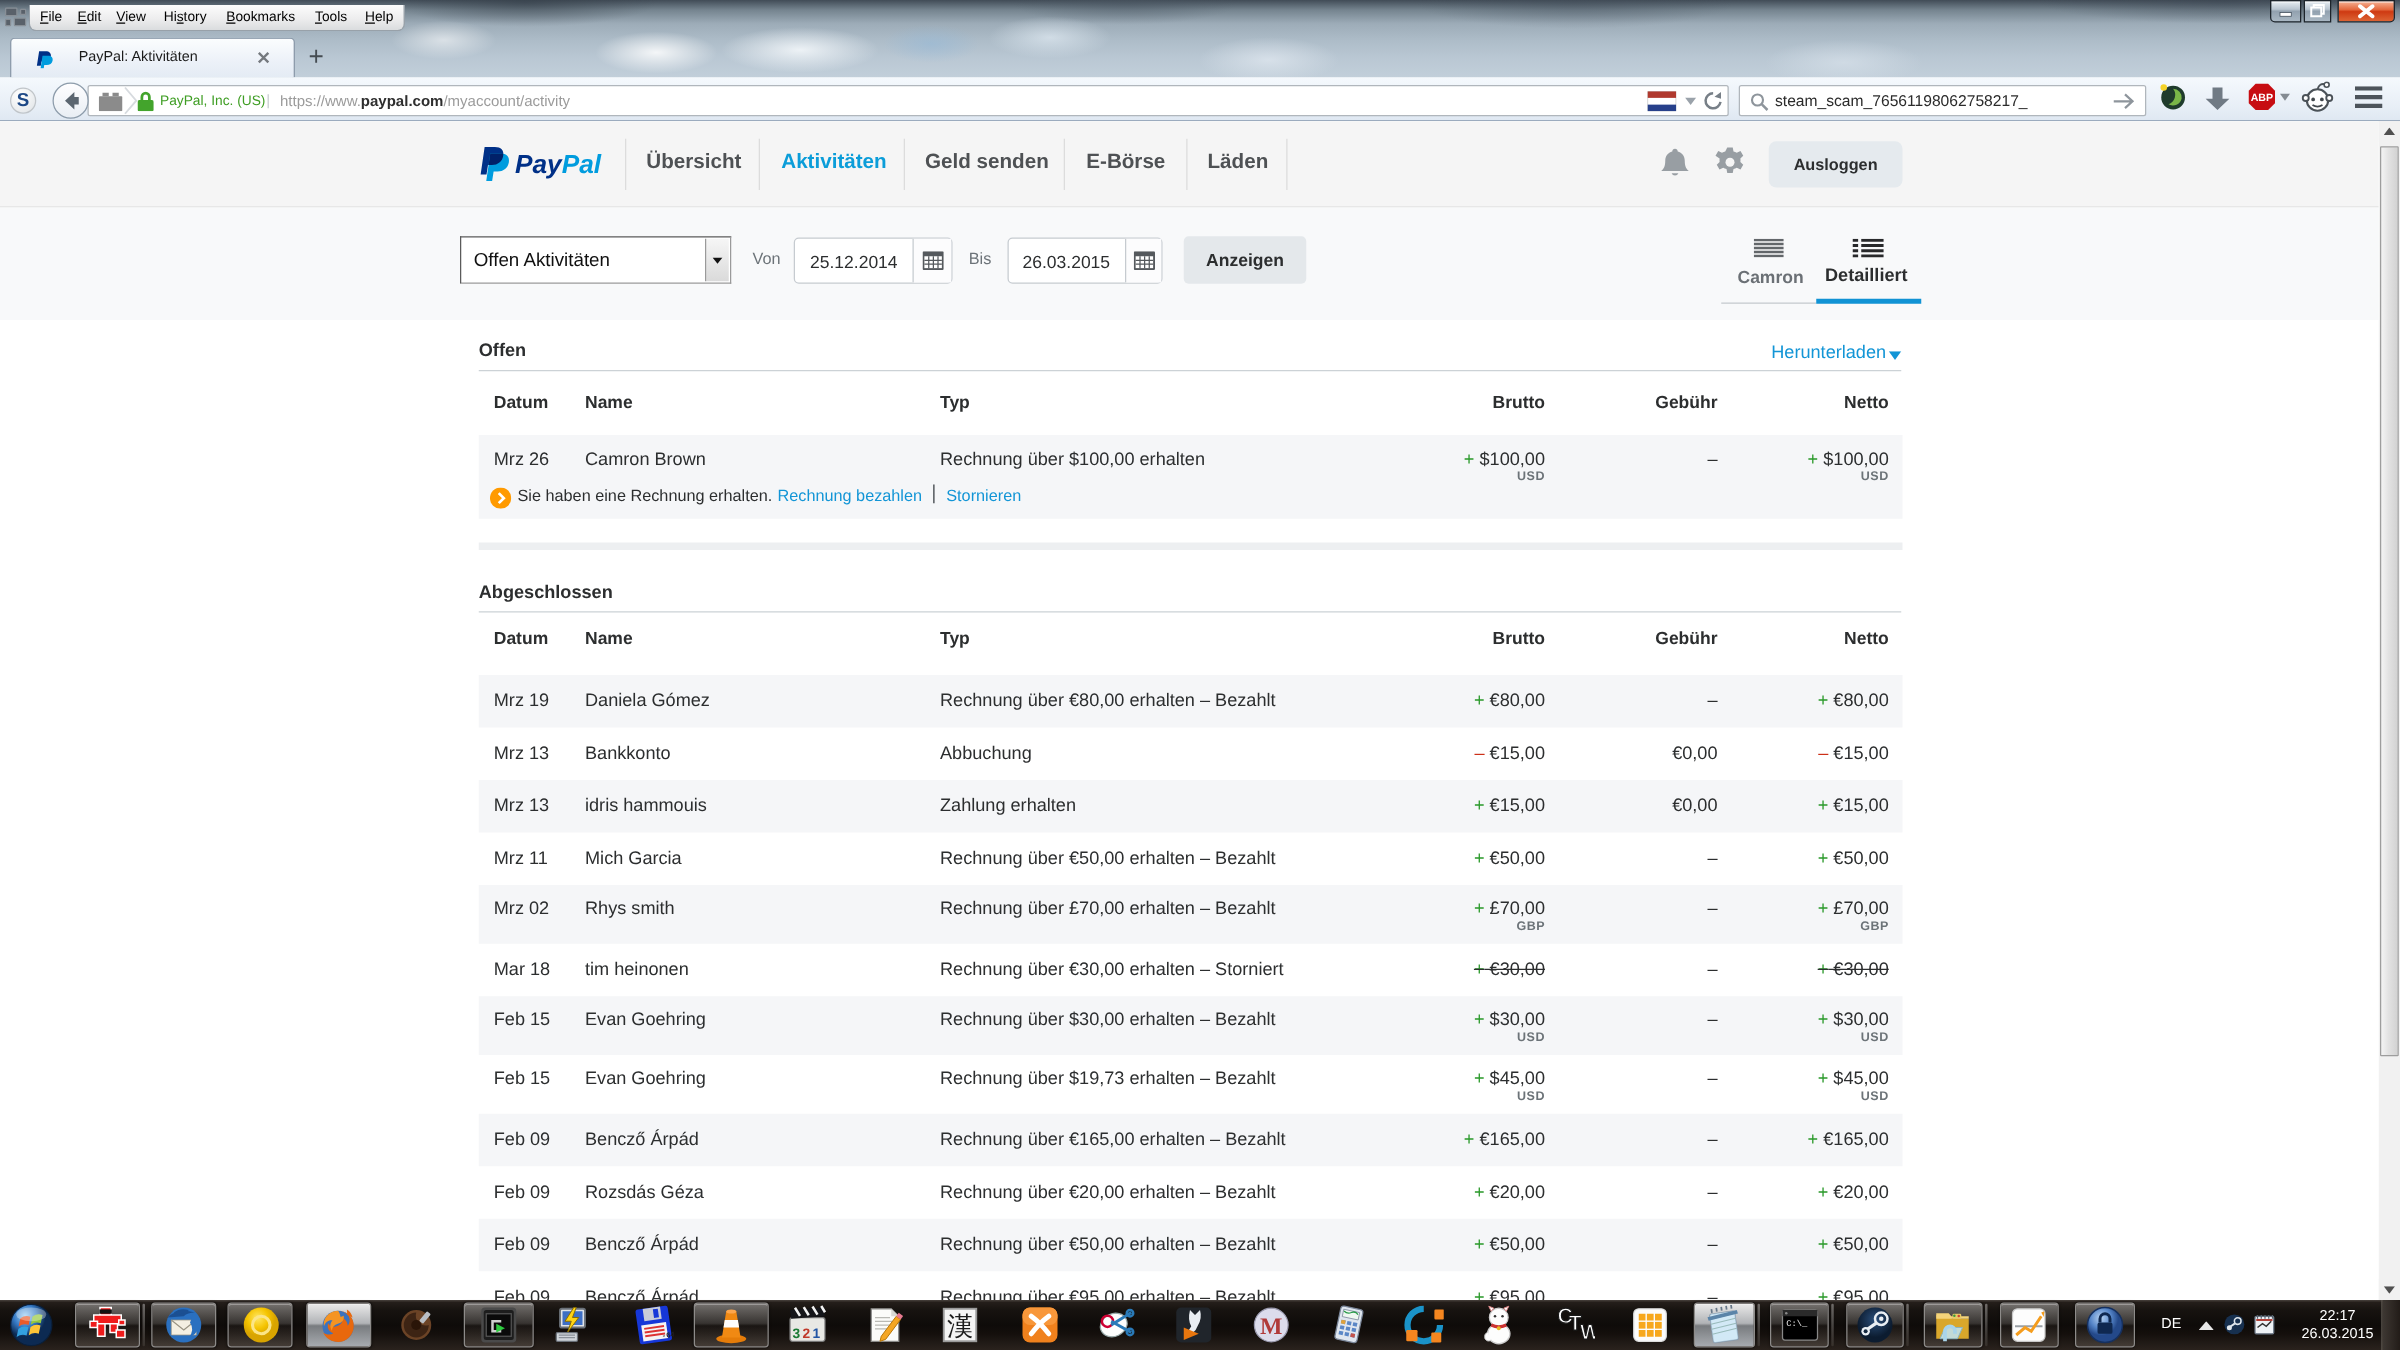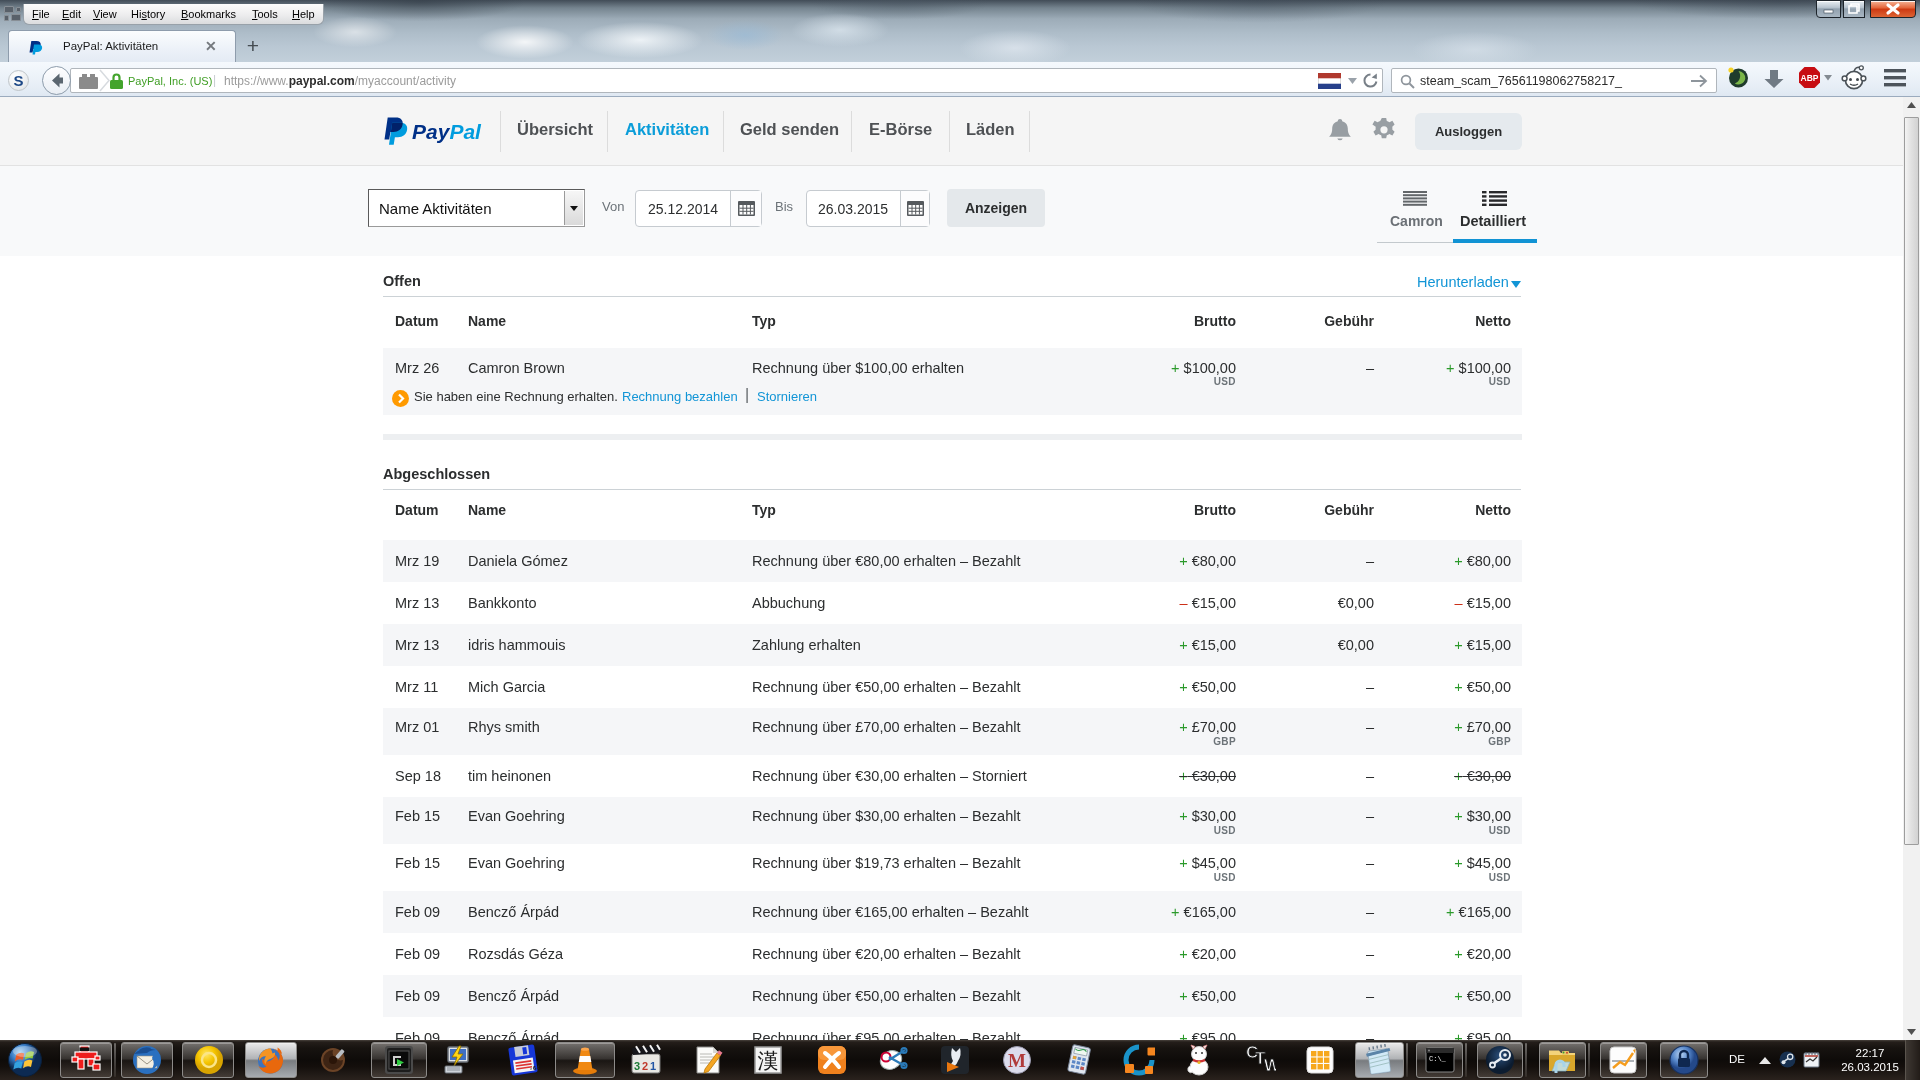--- a/index.html
+++ b/index.html
@@ -226,21 +226,21 @@
           <path d="M9.3 20.5 a2.9 2.9 0 0 0 5.4 0 Z" fill="#989ea3"></path>
         </svg>
       <svg class="a" style="left:1371px;top:20px;" width="26" height="26" viewBox="0 0 26 26">
           <path d="M10.8 1 h4.4 l.6 3.1 a9.3 9.3 0 0 1 2.6 1.1 l3 -1.4 l2.2 3.8 l-2.3 2.1 a9.6 9.6 0 0 1 0 2.9 l2.3 2.1 l-2.2 3.8 l-3 -1.4 a9.3 9.3 0 0 1 -2.6 1.1 l-.6 3.1 h-4.4 l-.6 -3.1 a9.3 9.3 0 0 1 -2.6 -1.1 l-3 1.4 l-2.2 -3.8 l2.3 -2.1 a9.6 9.6 0 0 1 0 -2.9 L1.4 7.6 l2.2 -3.8 l3 1.4 a9.3 9.3 0 0 1 2.6 -1.1 Z" fill="#989ea3"></path>
           <circle cx="13" cy="12.8" r="3.6" fill="#f5f5f5"></circle>
         </svg>
       <div class="a" style="left:1415px;top:16px;width:107px;height:37px;background:#e5eaee;border-radius:6px;font-size:13px;font-weight:bold;color:#2c2e2f;text-align:center;line-height:37px;">Ausloggen</div>
     </div>
     <div id="filterstrip">
       <div class="fbox" style="left:368px;top:23px;width:217px;height:38px;border:1px solid;border-color:#5a5a5a #9a9a9a #9a9a9a #5a5a5a;">
-        <span class="a" style="left:10px;top:10px;font-size:15px;color:#101010;">Name Aktivitäten</span>
+        <span class="a" style="left:10px;top:10px;font-size:15px;color:#101010;">Offen Aktivitäten</span>
         <div class="a" style="right:1px;top:1px;width:19px;height:34px;background:linear-gradient(180deg,#f6f6f6,#dadada);border-left:1px solid #9a9a9a;">
           <svg style="position:absolute;left:5px;top:15px;" width="9" height="6">
               <path d="M0 0 h8 l-4 5 Z" fill="#111"></path>
             </svg>
         </div>
       </div>
       <span class="glab" style="left:602px;top:33px;">Von</span>
       <div class="fbox" style="left:635px;top:24px;width:127px;height:37px;border:1px solid #c6cbd0;border-radius:4px;">
         <span class="a" style="left:12px;top:10px;color:#2c2e2f;font-size:14px;">25.12.2014</span>
         <div class="a" style="right:0;top:0;width:31px;height:35px;border-left:1px solid #c6cbd0;background:#fcfcfd;">
@@ -352,31 +352,31 @@
     </div>
     <div class="row" style="top:569px;">
       <span class="d">Mrz 11</span>
         <span class="n">Mich Garcia</span>
         <span class="t">Rechnung über €50,00 erhalten – Bezahlt</span>
       <span class="cb"><span class="p">+</span> €50,00</span>
         <span class="cg">–</span>
         <span class="cn"><span class="p">+</span> €50,00</span>
     </div>
     <div class="row rl h47" style="top:611px;">
-      <span class="d">Mrz 01</span>
+      <span class="d">Mrz 02</span>
         <span class="n">Rhys smith</span>
         <span class="t">Rechnung über £70,00 erhalten – Bezahlt</span>
       <span class="cb"><span class="p">+</span> £70,00</span>
         <span class="cb cur">GBP</span>
         <span class="cg">–</span>
         <span class="cn"><span class="p">+</span> £70,00</span>
         <span class="cn cur">GBP</span>
     </div>
     <div class="row" style="top:658px;">
-      <span class="d">Sep 18</span>
+      <span class="d">Mar 18</span>
         <span class="n">tim heinonen</span>
         <span class="t">Rechnung über €30,00 erhalten – Storniert</span>
       <span class="cb stk"><span class="p">+</span> €30,00</span>
         <span class="cg">–</span>
         <span class="cn stk"><span class="p">+</span> €30,00</span>
     </div>
     <div class="row rl h47" style="top:700px;">
       <span class="d">Feb 15</span>
         <span class="n">Evan Goehring</span>
         <span class="t">Rechnung über $30,00 erhalten – Bezahlt</span>

